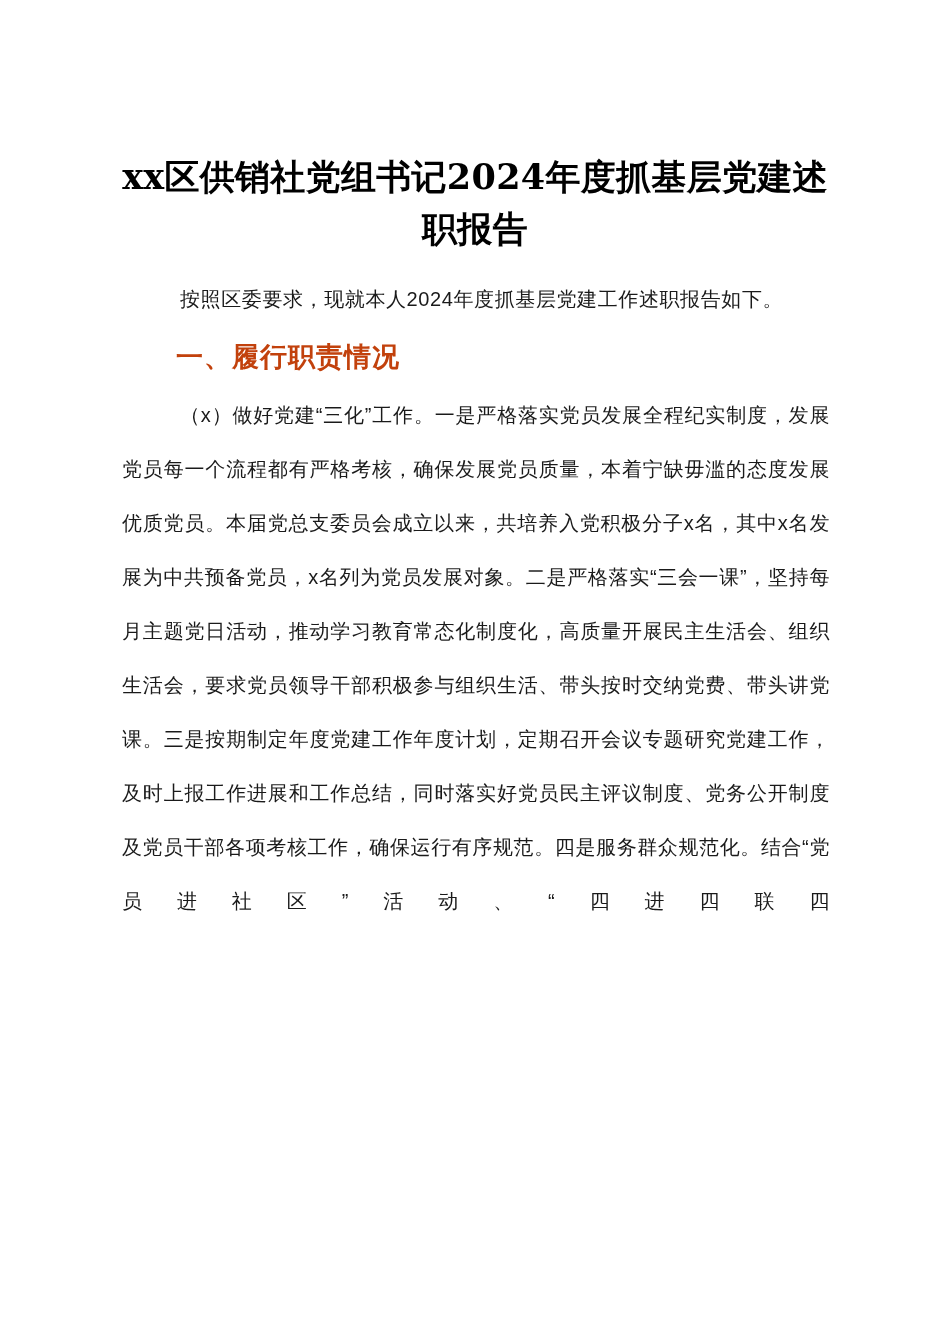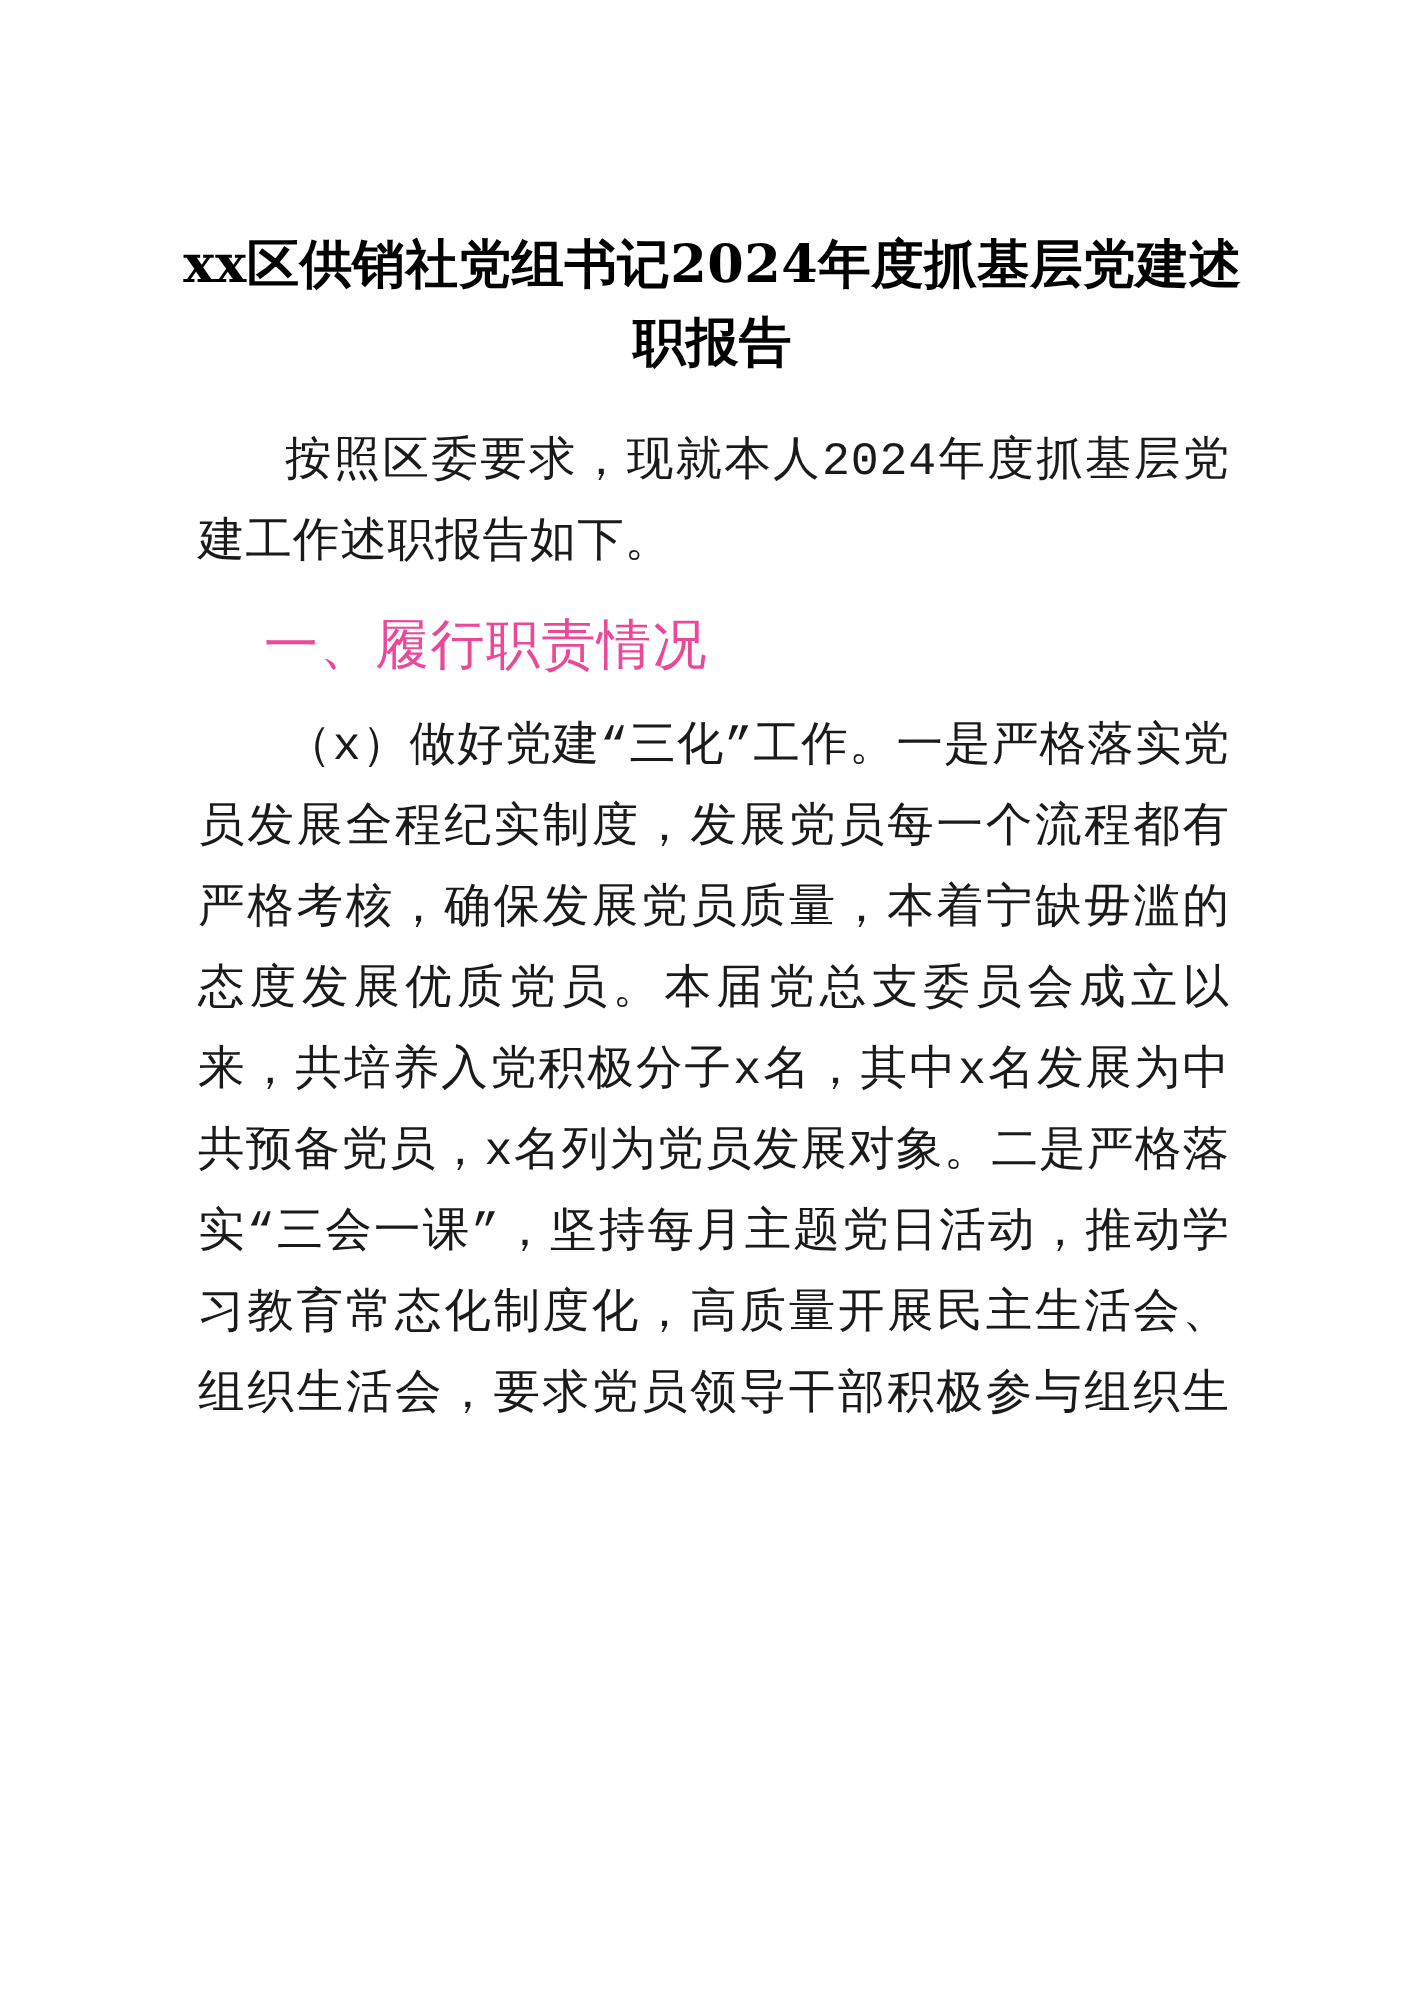--- a/index.html
+++ b/index.html
@@ -36,40 +36,40 @@
 
   
   .body-area {
     position: absolute;
     left: 118px;
     top: 268px;
     width: 716px;
   }
 
   p.para {
-    margin: 14px;
-    font-family: Liberation Mono, monospace;
-    font-size: 31px;
+    margin: 4px;
+    font-family: Liberation Sans, sans-serif;
+    font-size: 20px;
     line-height: 54px;
     color: #1a1a1a;
     text-align: justify;
     text-align-last: left;
     text-indent: 58px;
     word-break: break-all;
     letter-spacing: 0.6px;
     -webkit-font-smoothing: antialiased;
   }
 
   h2.section-heading {
     margin: 0;
     font-family: "DejaVu Sans", "Liberation Sans", sans-serif;
-    font-weight: 400;
-    font-size: 36px;
+    font-weight: 700;
+    font-size: 27px;
     line-height: 54px;
-    color: #ec4899;
+    color: #c2410c;
     text-indent: 58px;
     letter-spacing: 1px;
   }
 
   
   p.para.continued {
     text-align: justify;
     text-align-last: justify;
   }
 </style>

